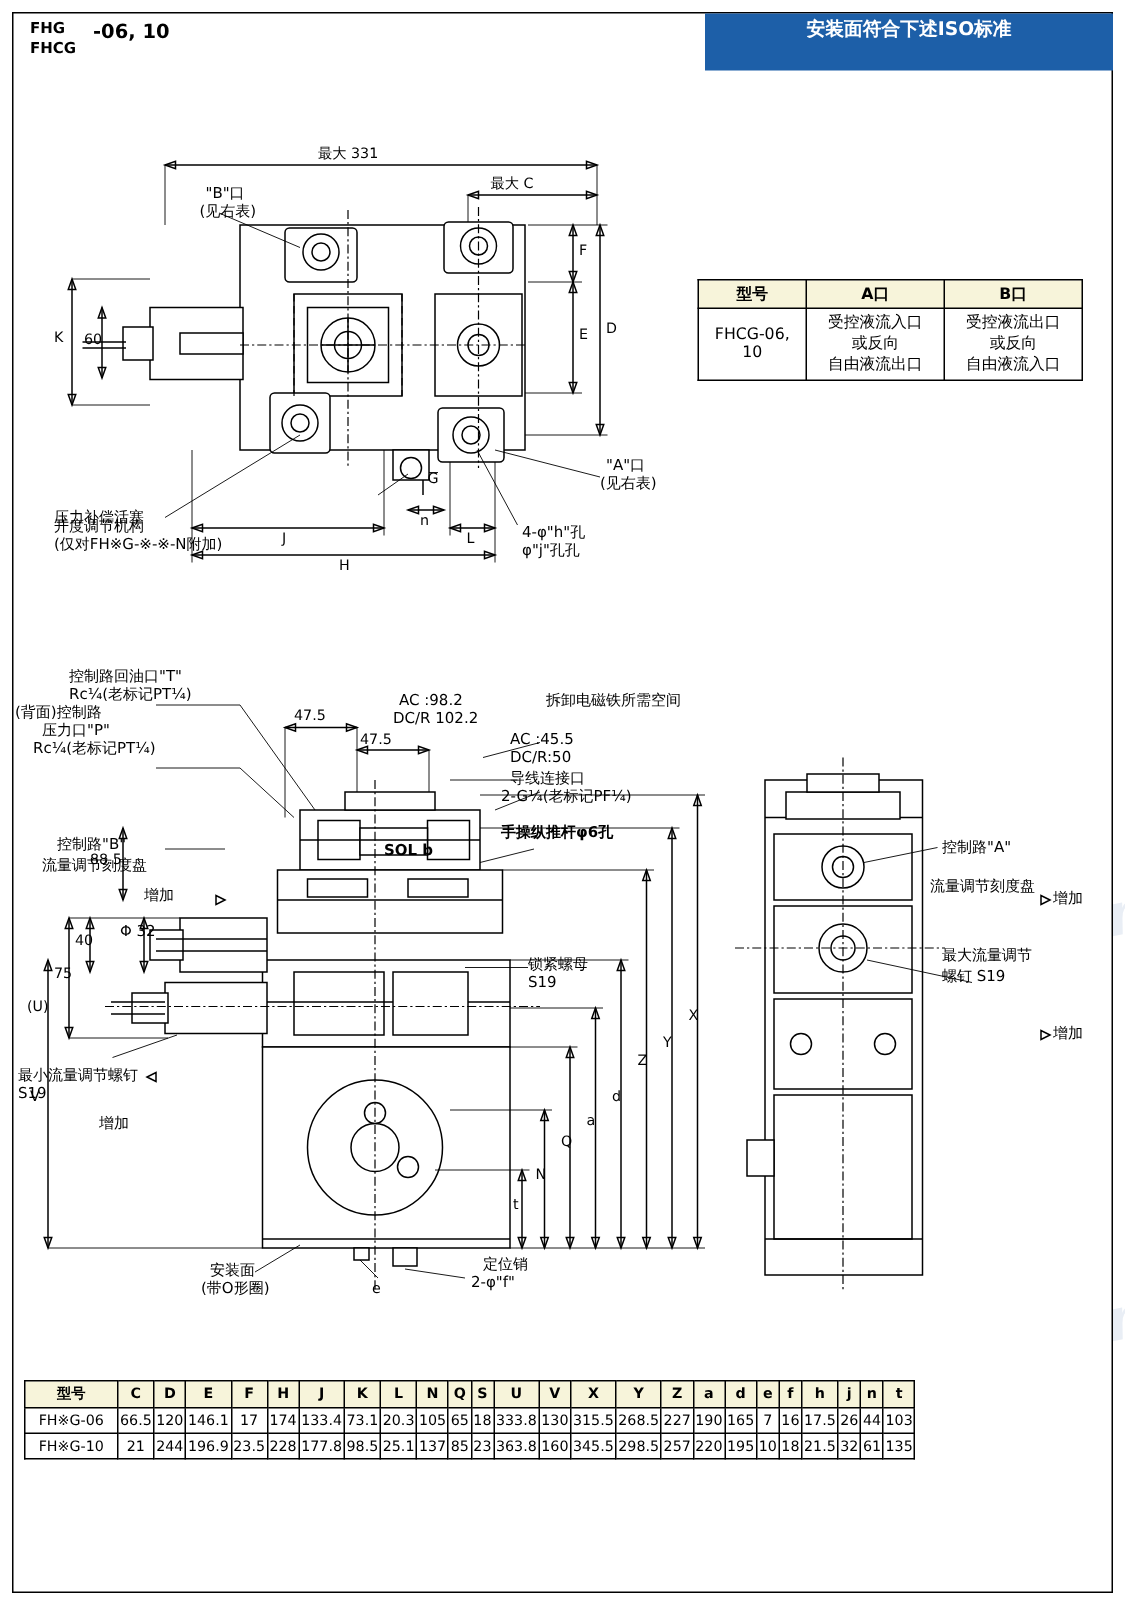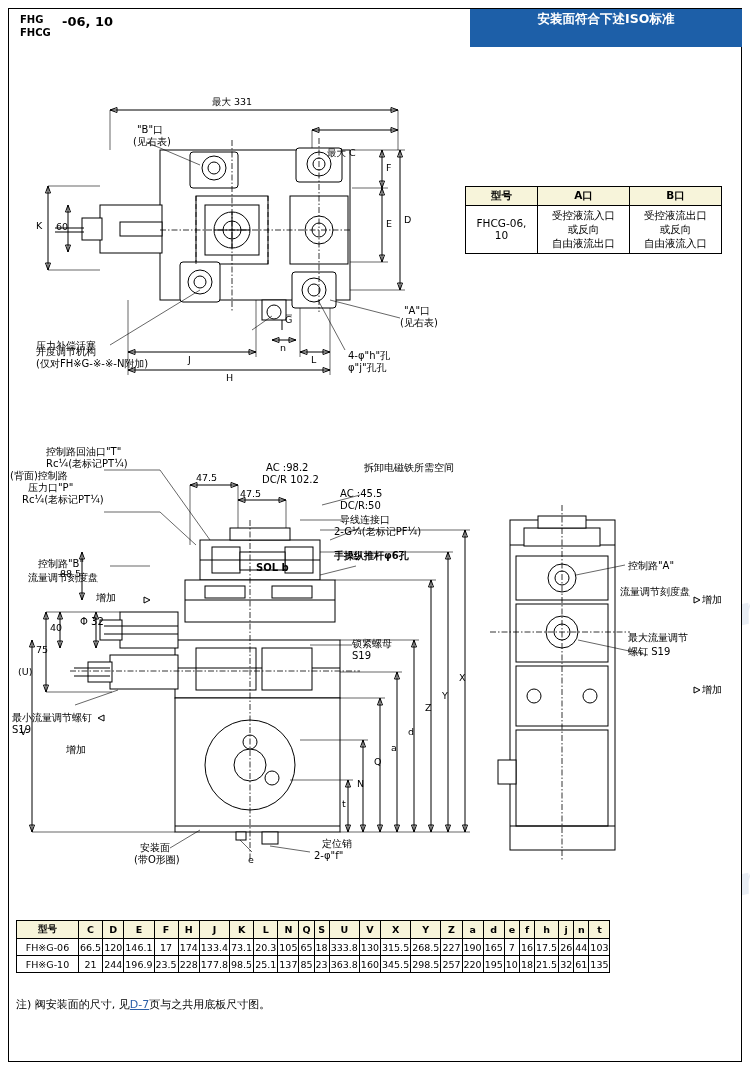--- a/index.html
+++ b/index.html
@@ -365,21 +365,21 @@
       <line class="sdd" x1="490" y1="632" x2="630" y2="632"></line>
 
       <line class="sthin" x1="576" y1="575" x2="625" y2="565"></line>
       <line class="sthin" x1="578" y1="640" x2="648" y2="655"></line>
       <path class="s" d="M700,600 l-6,-3 v6 z" fill="#000"></path>
       <path class="s" d="M700,690 l-6,-3 v6 z" fill="#000"></path>
     </g>
   </svg>
 
   <div class="dim" style="left:212px;top:96px;">最大 331</div>
-  <div class="dim" style="left:327px;top:116px;margin-top:31px;">最大 C</div>
+  <div class="dim" style="left:327px;top:116px;">最大 C</div>
   <div class="lbl" style="left:137px;top:124px;">"B"口</div>
   <div class="lbl" style="left:133px;top:136px;">(见右表)</div>
   <div class="lbl" style="left:404px;top:305px;">"A"口</div>
   <div class="lbl" style="left:400px;top:317px;">(见右表)</div>
   <div class="dim b" style="left:36px;top:220px;">K</div>
   <div class="dim" style="left:56px;top:221px;">60</div>
   <div class="dim b" style="left:386px;top:162px;">F</div>
   <div class="dim b" style="left:386px;top:218px;">E</div>
   <div class="dim b" style="left:404px;top:214px;">D</div>
   <div class="dim b" style="left:285px;top:314px;">G</div>
@@ -542,17 +542,14 @@
       <td>10</td>
       <td>18</td>
       <td>21.5</td>
       <td>32</td>
       <td>61</td>
       <td>135</td>
     </tr>
   </tbody>
     </table>
 
-  <div class="note">
-    <span>注) 阀安装面的尺寸, 见</span><span class="link">D-7</span><span>页与之共用底板尺寸图。</span>
-  </div>
 
 </div>
 
 </body></html>

